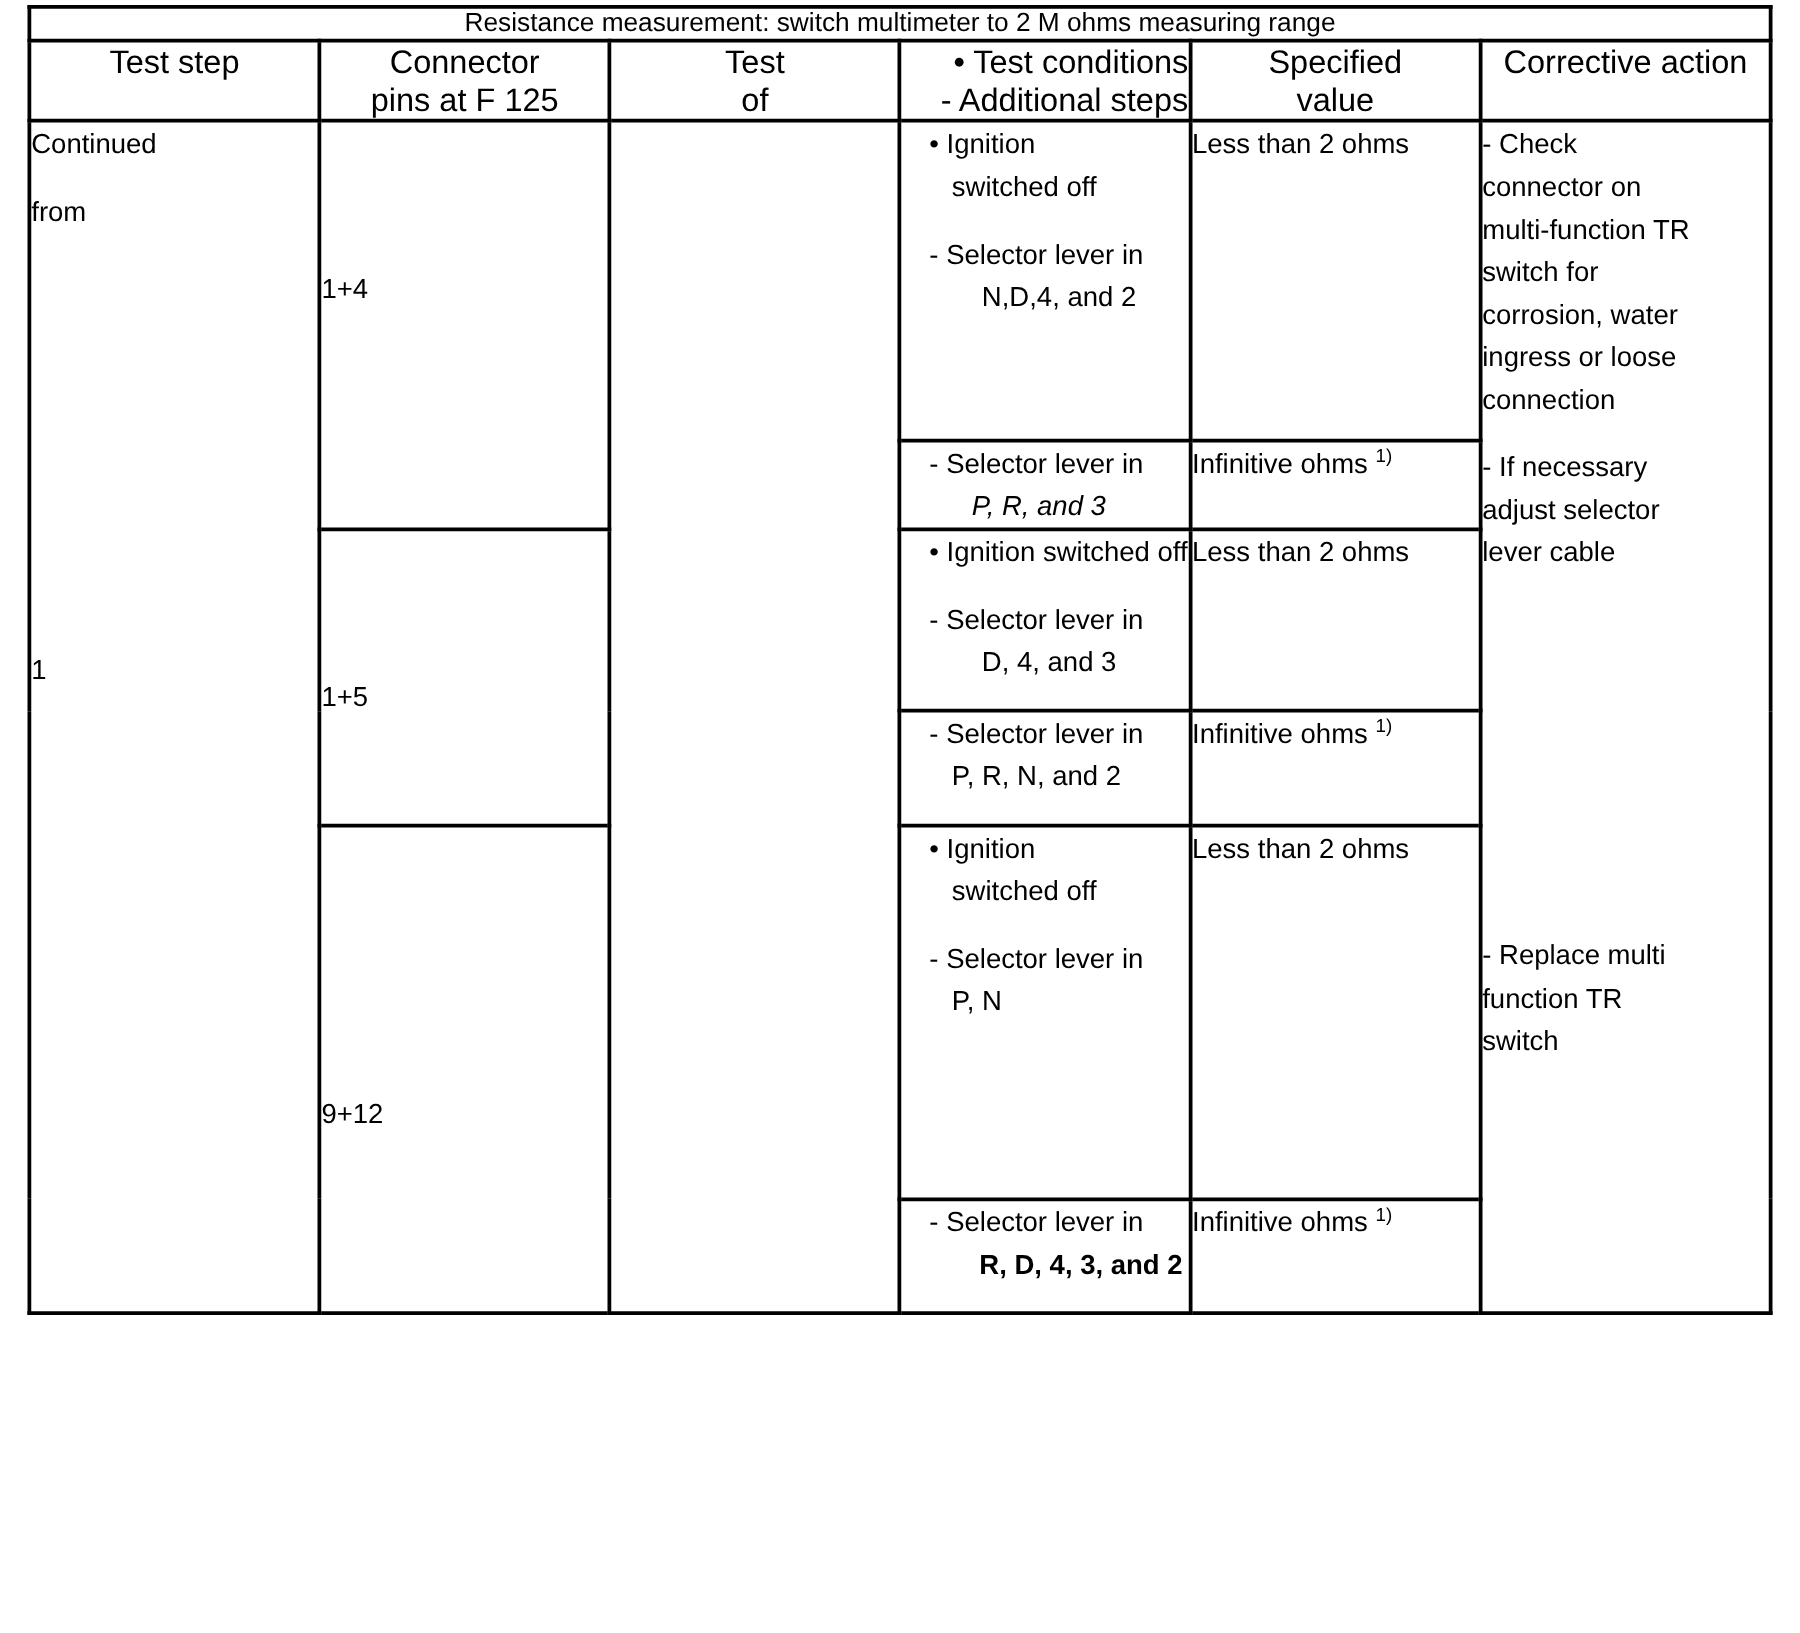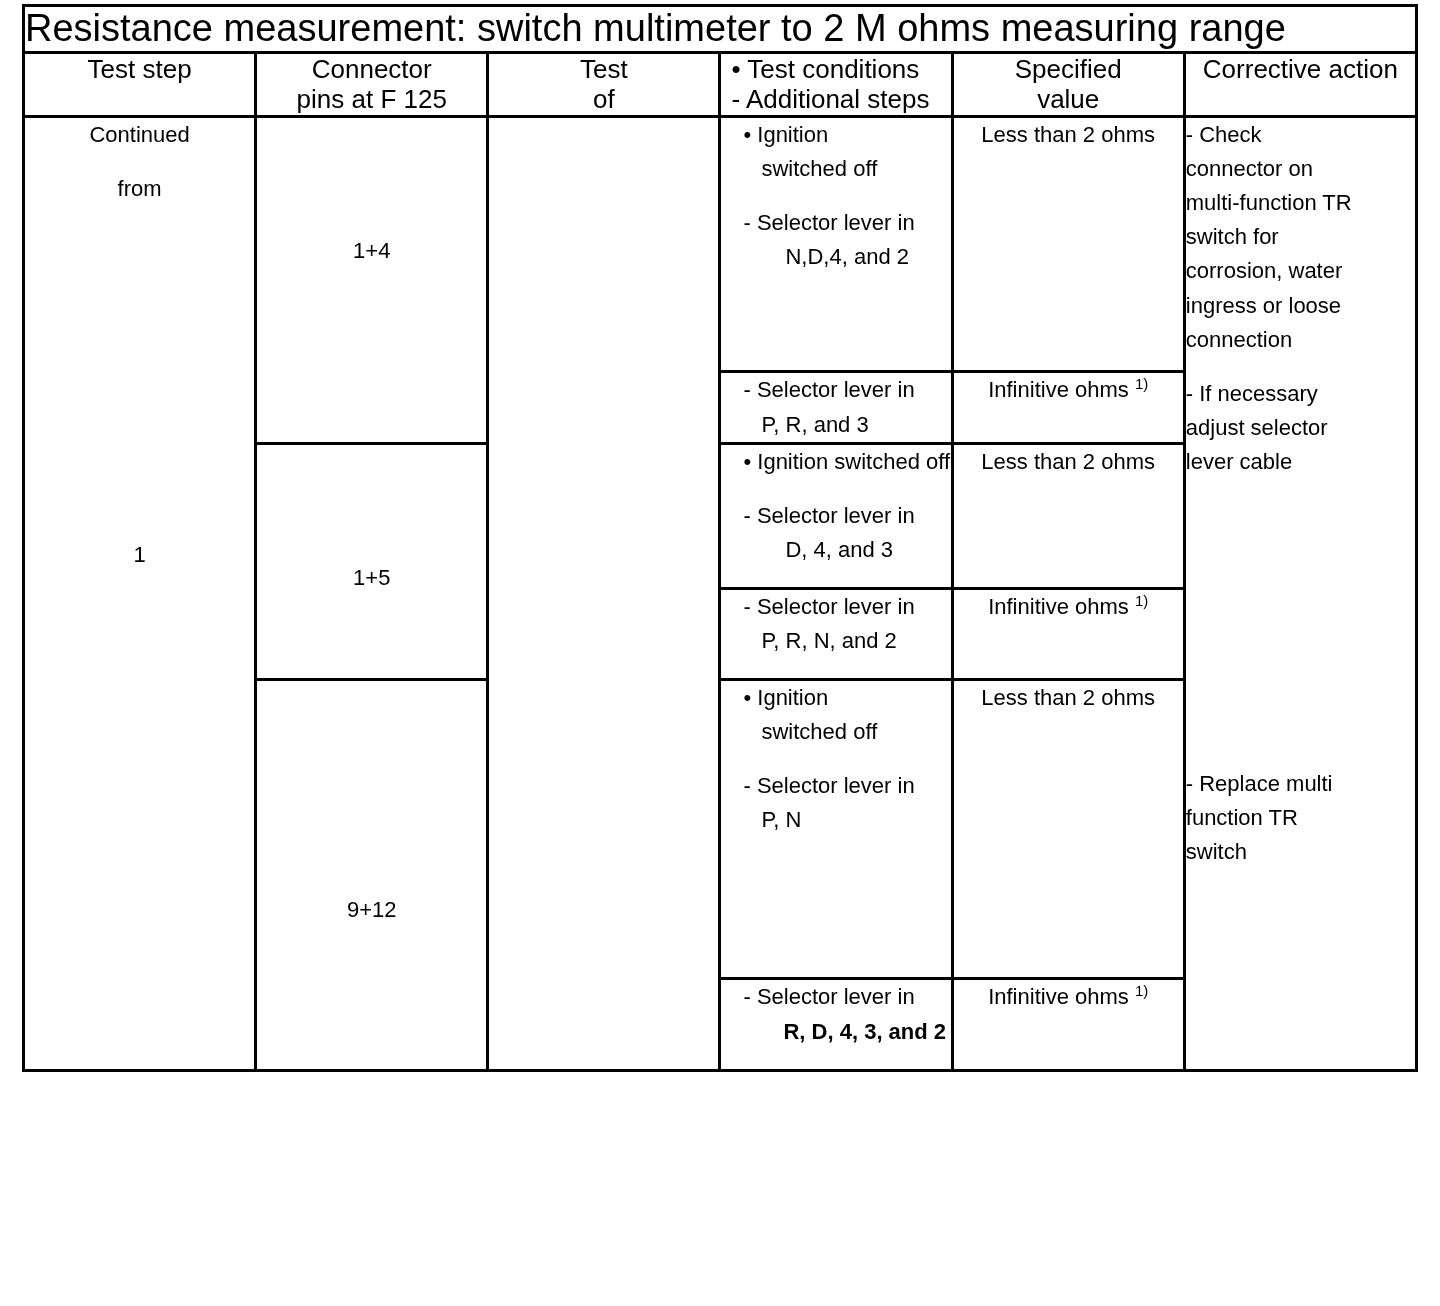--- a/index.html
+++ b/index.html
@@ -27,43 +27,43 @@
     width: 1396px;
     margin-left: 2px;
   }
   table.spec td, table.spec th {
     border: 3px solid #000000;
     vertical-align: top;
     padding: 0;
     font-weight: normal;
   }
   .title-cell {
-    text-align: left;
-    font-size: 38px;
+    text-align: center;
+    font-size: 21px;
     font-weight: bold;
     padding: 10px 4px 12px 4px;
     line-height: 1.15;
   }
   .hdr {
     font-size: 26px;
     font-weight: bold;
     line-height: 1.18;
     padding: 10px 8px 8px 8px;
   }
   .hdr.left {
-    text-align: left;
+    text-align: right;
     padding-left: 10px;
   }
   .cell {
     font-size: 22px;
     line-height: 1.55;
     padding: 8px 10px 8px 10px;
   }
   .cell.center {
-    text-align: center;
+    text-align: left;
   }
   .ind {
     padding-left: 22px;
     display: block;
   }
   .gap {
     display: block;
     height: 20px;
   }
   .gap-lg {
@@ -148,21 +148,21 @@
           <span class="gap-xl"></span>
           <span class="blk" style="white-space:pre-line;">- Replace multi
 function TR
 switch</span>
         </td>
       </tr>
 
       <tr>
         <td class="cell">
           <span class="blk ind">- Selector lever in</span>
-          <span class="blk ind" style="padding-left:40px;">P, R, and 3</span>
+          <span class="blk ind" style="padding-left:56px;font-style:italic;">P, R, and 3</span>
         </td>
         <td class="cell center">
           <span class="blk"><span>Infinitive ohms</span> <sup>1)</sup></span>
         </td>
       </tr>
 
       <tr>
         <td class="cell center" rowspan="2">
           <span class="gap-xl"></span>
           <span class="gap"></span>

